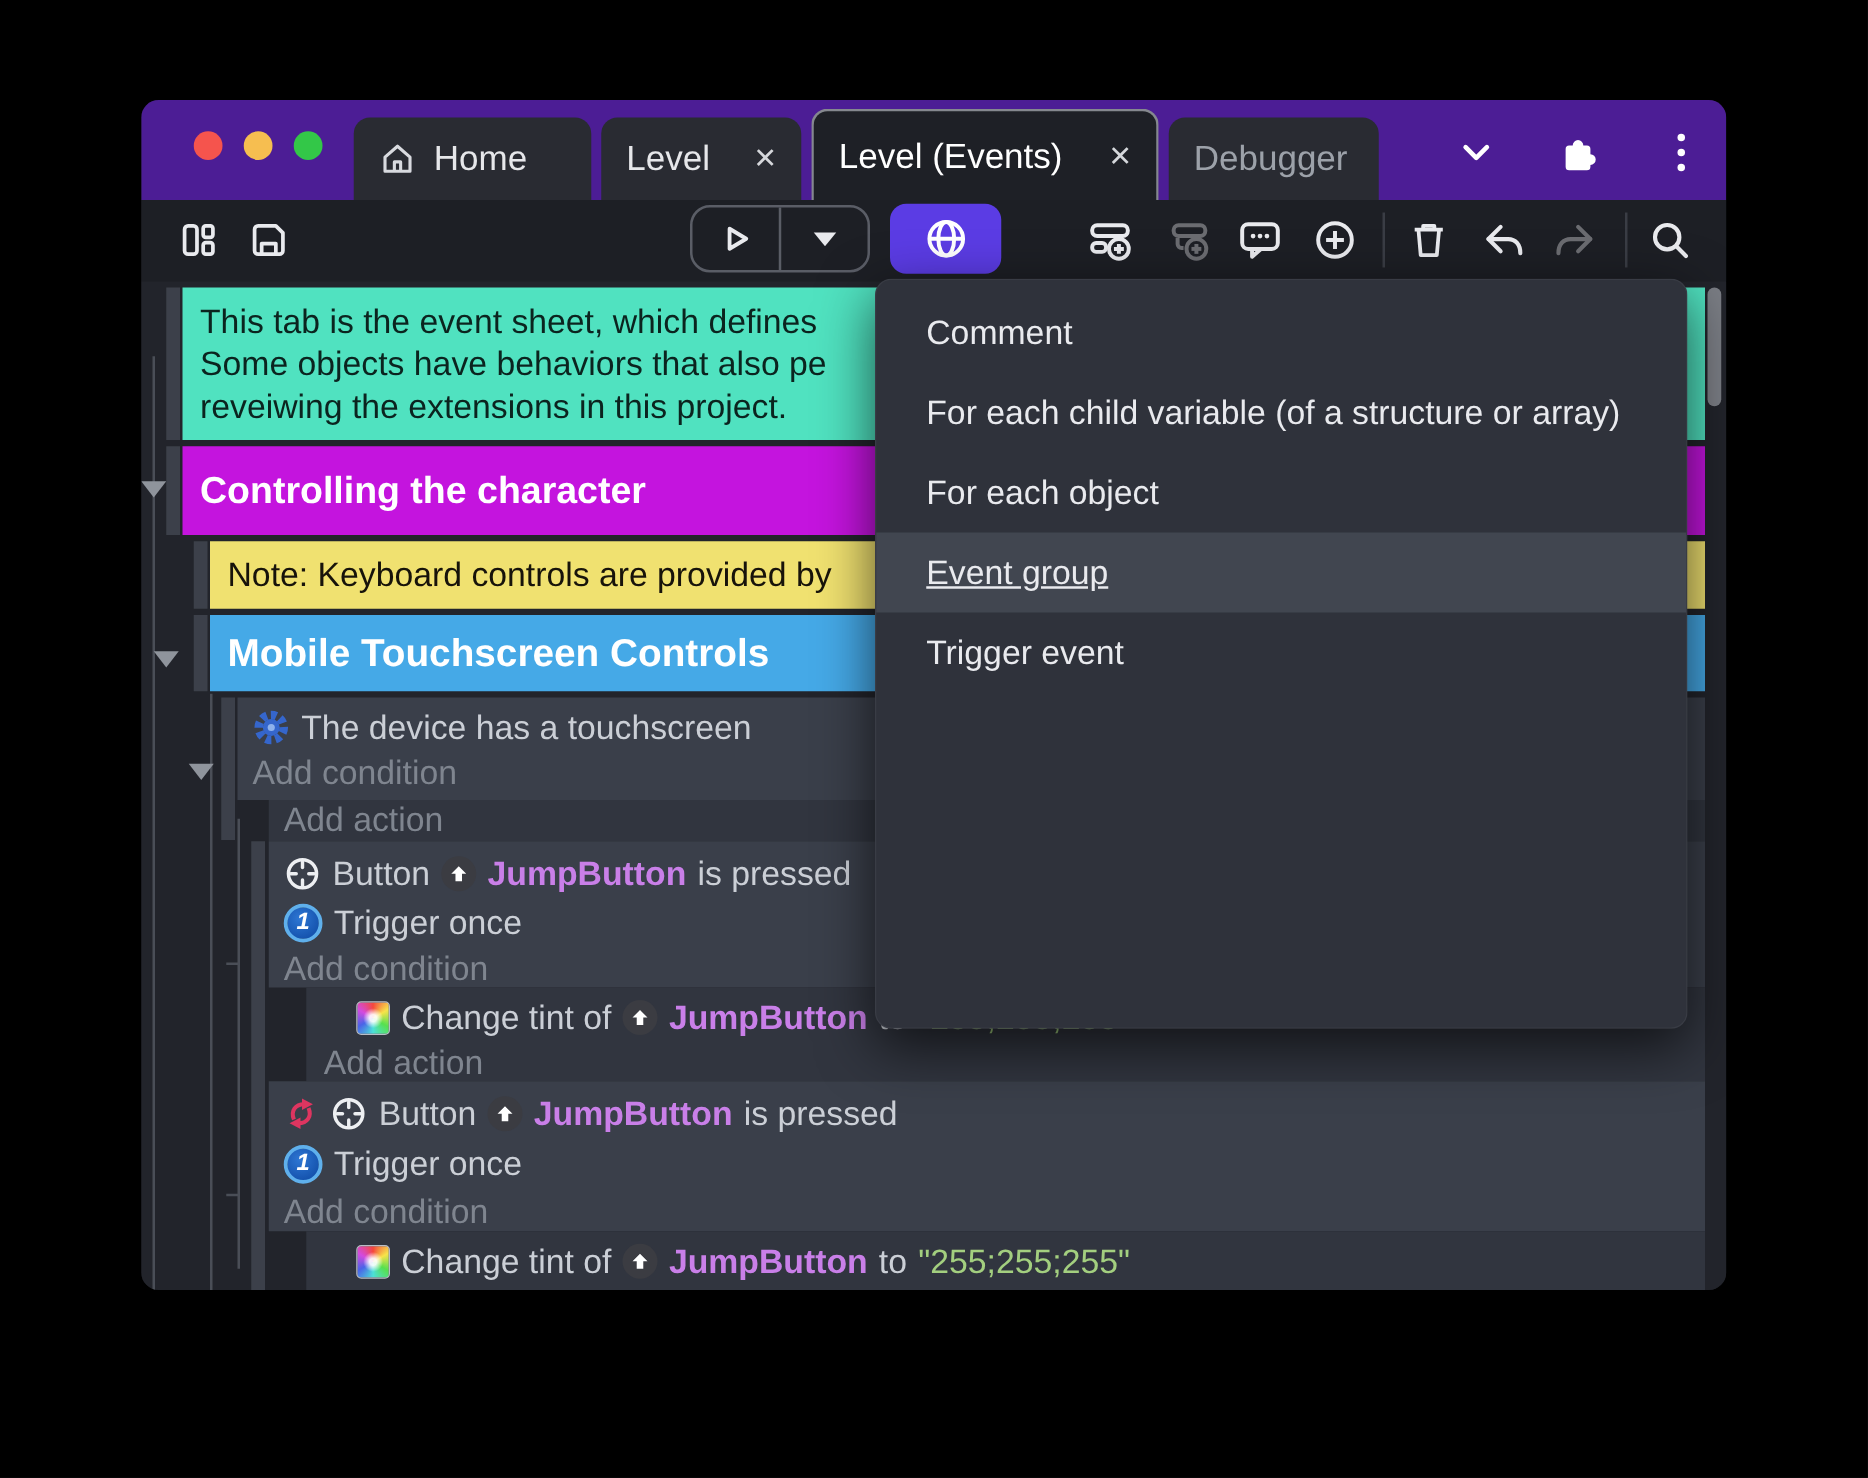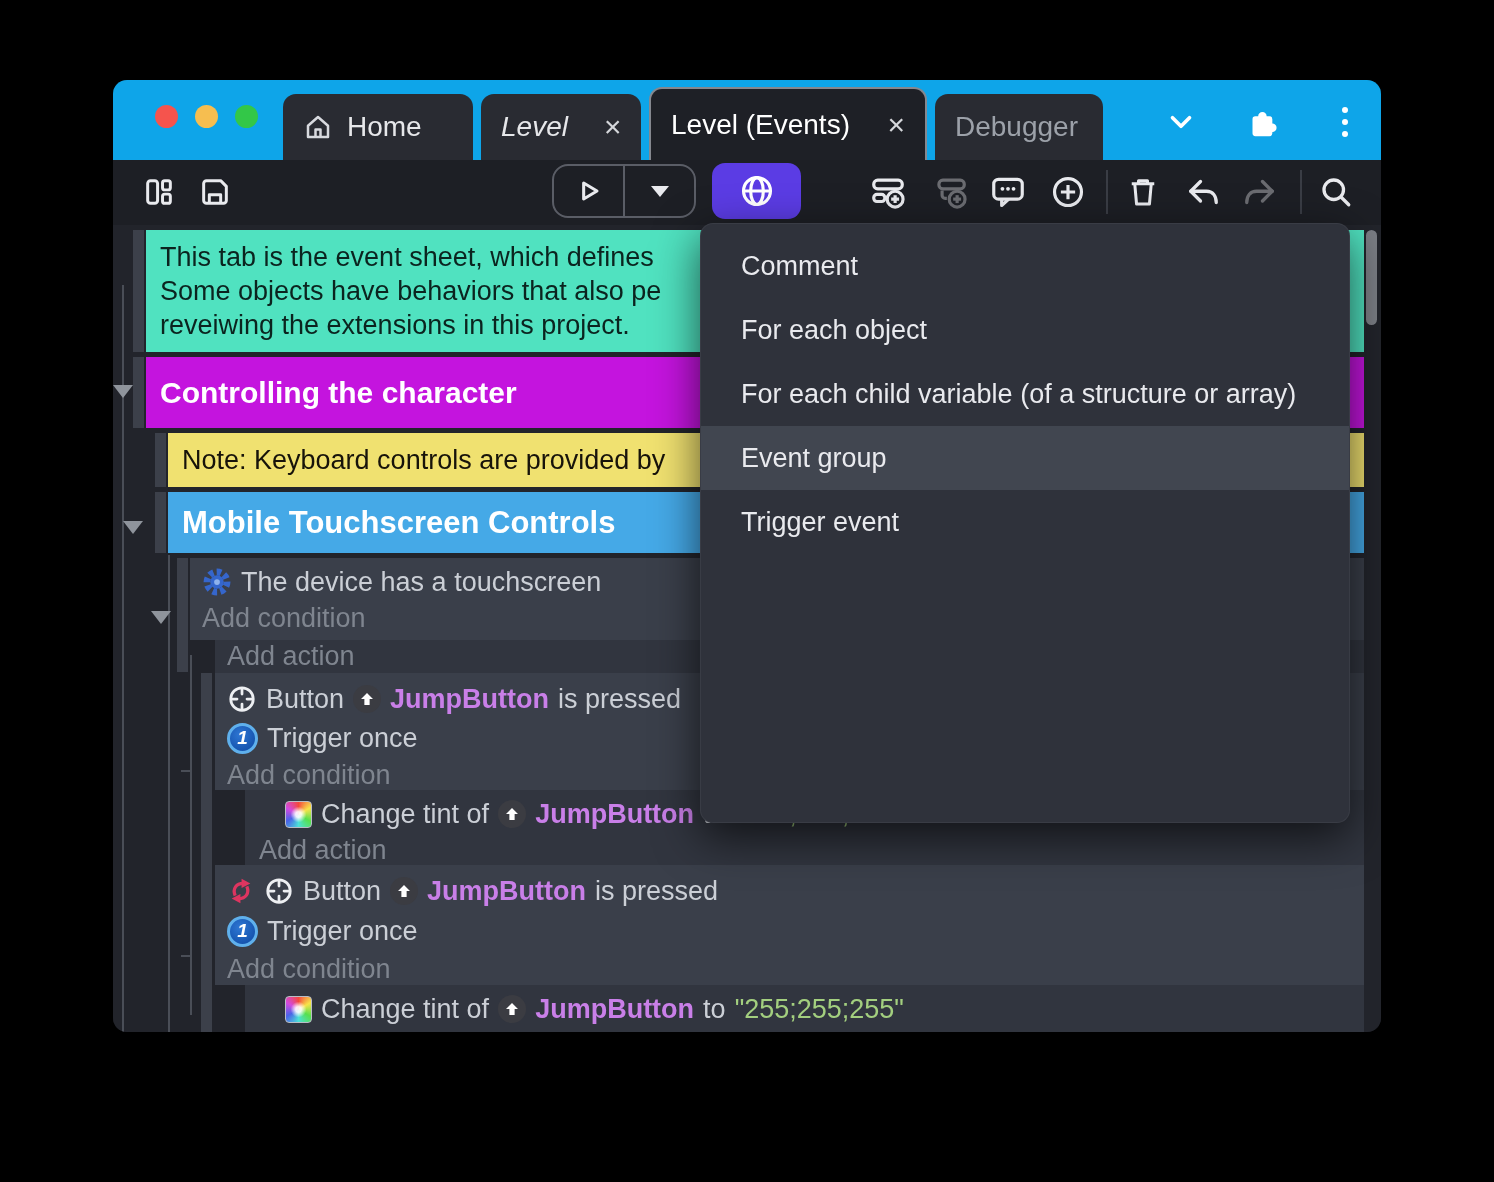--- a/index.html
+++ b/index.html
@@ -6,30 +6,30 @@
   html,body { width:1494px; height:1182px; background:#000; overflow:hidden;
               font-family:"Liberation Sans", sans-serif; }
   .stage { position:relative; width:1494px; height:1182px; background:#000; }
 
   
   .window { position:absolute; left:113px; top:80px; width:1268px; height:952px;
             background:#17181D; border-radius:14px; overflow:hidden;
             box-shadow:0 25px 70px rgba(0,0,0,.85); }
 
   
-  .titlebar { position:absolute; left:0; top:0; width:100%; height:80px; background:#0ea5e9; }
+  .titlebar { position:absolute; left:0; top:0; width:100%; height:80px; background:#4c1d95; }
   .light { position:absolute; top:25px; width:23px; height:23px; border-radius:50%; }
   .light.red{ left:42px; background:#F5544D; }
   .light.yellow{ left:82px; background:#F6BE50; }
   .light.green{ left:122px; background:#33C748; }
 
   .tab { position:absolute; bottom:0; height:66px; background:#292B32; border-radius:13px 13px 0 0;
          display:flex; align-items:center; padding:0 20px; gap:14px; color:#E6E7EA; font-size:28px; }
   .tab.home { left:170px; width:190px; }
-  .tab.level { left:368px; width:160px;font-style:italic; }
+  .tab.level { left:368px; width:160px; }
   .tab.active { left:536px; width:278px; height:73px; background:#1E2026;
                 border:2px solid #85888F; border-bottom:none; color:#FFF;margin-top:32px; }
   .tab.debugger { left:822px; width:168px; color:#9CA1A9; }
   .tab .close { margin-left:auto; font-size:30px; color:#D5D7DB; line-height:1; }
   .tb-ctrl { position:absolute; top:22px; width:40px; height:40px; display:flex;
              align-items:center; justify-content:center; }
   .tb-ctrl.chevron{ left:1048px; } .tb-ctrl.puzzle{ left:1128px; } .tb-ctrl.kebab{ left:1212px; }
   .kebab-dots { display:flex; flex-direction:column; gap:6px; }
   .kebab-dots i { width:6px; height:6px; border-radius:50%; background:#FFF; }
 
@@ -85,21 +85,21 @@
   
   .scroll-thumb { position:absolute; right:4px; top:150px; width:11px; height:95px;
                   border-radius:6px; background:#7B7E85; }
 
   
   .menu { position:absolute; left:587px; top:143px; width:650px; height:600px;
           background:#2F323B; border-radius:13px; border:1px solid rgba(255,255,255,.05);
           box-shadow:0 14px 45px rgba(0,0,0,.65); padding-top:10px; }
   .menu-item { height:64px; display:flex; align-items:center; padding-left:40px;
                color:#E9EAEE; font-size:27px; white-space:nowrap; }
-  .menu-item.highlighted { background:#414650; }
+  .menu-item.highlighted { background:#414650;text-decoration:underline; }
 
   svg { display:block; }
 </style>
 </head>
 <body>
 
 <div class="stage">
   <div class="window">
 
     <div class="titlebar">
@@ -416,24 +416,24 @@
 
     </div>
 
     <div class="scroll-thumb"></div>
 
     <div class="menu">
       <div class="menu-item">
           <span>Comment</span>
         </div>
       <div class="menu-item">
+          <span>For each child variable (of a structure or array)</span>
+        </div>
+      <div class="menu-item">
           <span>For each object</span>
-        </div>
-      <div class="menu-item">
-          <span>For each child variable (of a structure or array)</span>
         </div>
       <div class="menu-item highlighted">
           <span>Event group</span>
         </div>
       <div class="menu-item">
           <span>Trigger event</span>
         </div>
     </div>
 
   </div>

